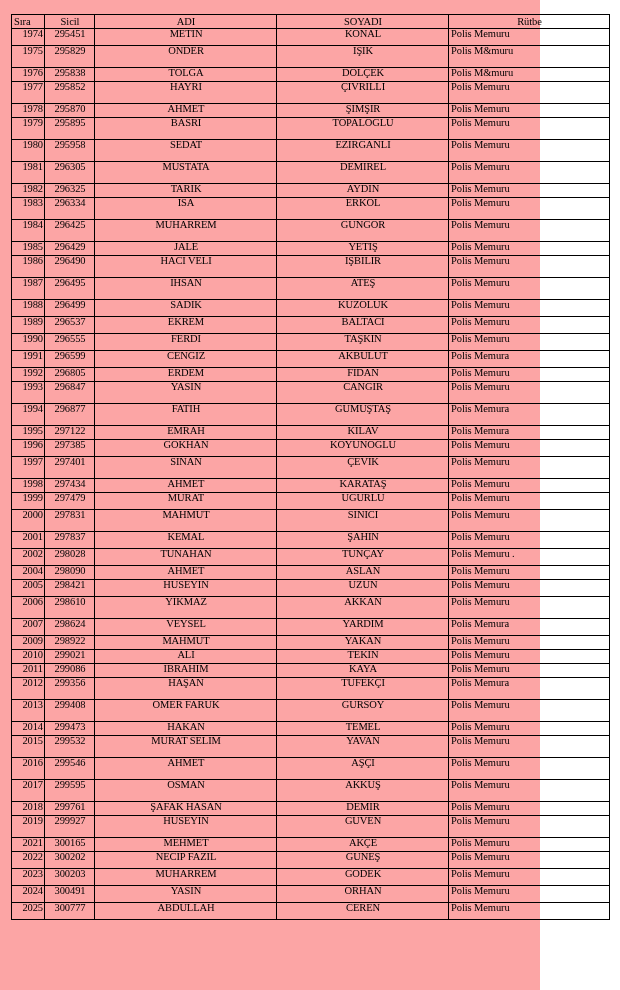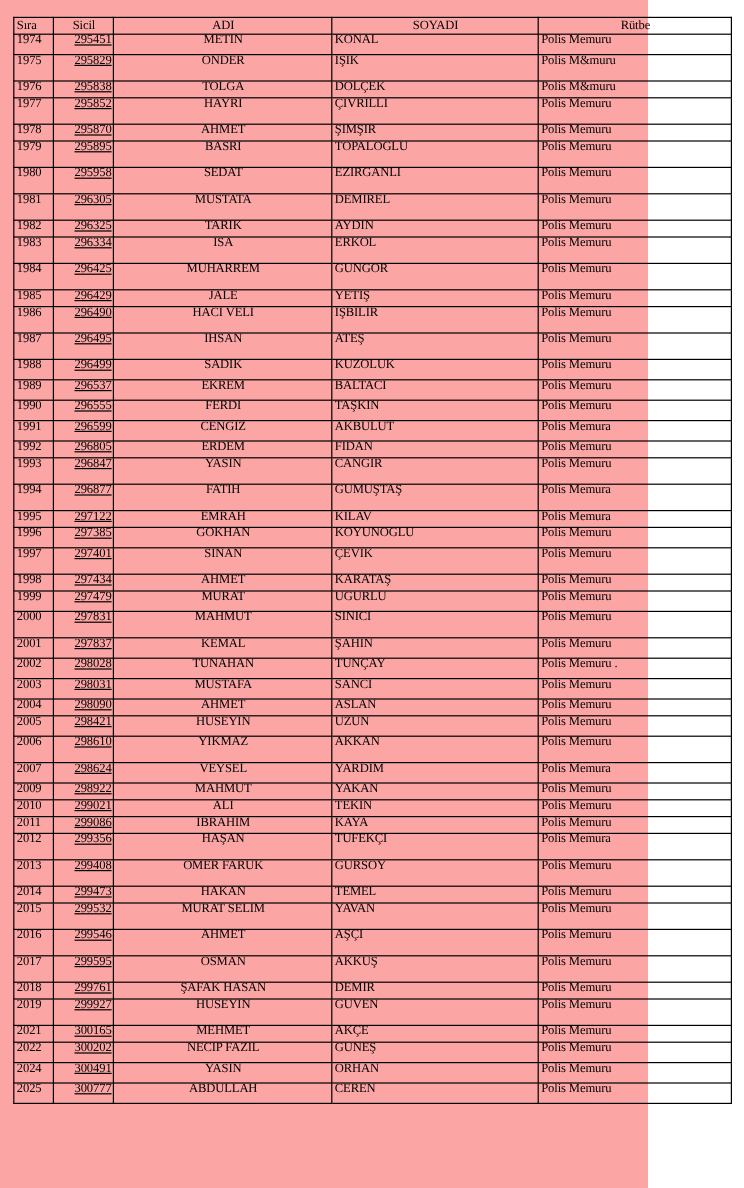--- a/index.html
+++ b/index.html
@@ -52,24 +52,24 @@
     height: 13px;
     vertical-align: bottom;
     padding-bottom: 0px;
   }
   th.h-sira, th.h-sicil { text-align: center; }
   th.h-adi, th.h-soyadi, th.h-rutbe { text-align: center; }
   th.h-sira  { text-align: left; padding-left: 2px; }
 
   
   tbody tr { }
-  td.cell-sira  { text-align: left; }
-  td.cell-sicil { text-align: right; text-decoration: underline; }
+  td.cell-sira  { text-align: right; }
+  td.cell-sicil { text-align: center; }
   td.cell-adi   { text-align: center; }
-  td.cell-soyadi{ text-align: left; }
+  td.cell-soyadi{ text-align: center; }
   td.cell-rutbe { text-align: left; }
 
   
   tr.h-s td { height: 13px; }
   tr.h-m td { height: 16px; }
   tr.h-l td { height: 21px; }
 
   
   td.cell-sira.sira-low { vertical-align: bottom; padding-bottom: 0px; }
   td.cell-sira.sira-top { vertical-align: top; }
@@ -292,27 +292,20 @@
           <td class="cell-soyadi">ŞAHIN</td>
           <td class="cell-rutbe">Polis Memuru</td>
         </tr>
         <tr class="h-m">
           <td class="cell-sira sira-top">2002</td>
           <td class="cell-sicil">298028</td>
           <td class="cell-adi">TUNAHAN</td>
           <td class="cell-soyadi">TUNÇAY</td>
           <td class="cell-rutbe">Polis Memuru .</td>
         </tr>
-        <tr class="h-m">
-          <td class="cell-sira sira-top">2003</td>
-          <td class="cell-sicil">298031</td>
-          <td class="cell-adi">MUSTAFA</td>
-          <td class="cell-soyadi">SANCI</td>
-          <td class="cell-rutbe">Polis Memuru</td>
-        </tr>
         <tr class="h-s">
           <td class="cell-sira sira-top">2004</td>
           <td class="cell-sicil">298090</td>
           <td class="cell-adi">AHMET</td>
           <td class="cell-soyadi">ASLAN</td>
           <td class="cell-rutbe">Polis Memuru</td>
         </tr>
         <tr class="h-m">
           <td class="cell-sira sira-top">2005</td>
           <td class="cell-sicil">298421</td>
@@ -419,20 +412,27 @@
           <td class="cell-rutbe">Polis Memuru</td>
         </tr>
         <tr class="h-m">
           <td class="cell-sira sira-low">2022</td>
           <td class="cell-sicil">300202</td>
           <td class="cell-adi">NECIP FAZIL</td>
           <td class="cell-soyadi">GUNEŞ</td>
           <td class="cell-rutbe">Polis Memuru</td>
         </tr>
         <tr class="h-m">
+          <td class="cell-sira sira-top">2023</td>
+          <td class="cell-sicil">300203</td>
+          <td class="cell-adi">MUHARREM</td>
+          <td class="cell-soyadi">GODEK</td>
+          <td class="cell-rutbe">Polis Memuru</td>
+        </tr>
+        <tr class="h-m">
           <td class="cell-sira sira-top">2024</td>
           <td class="cell-sicil">300491</td>
           <td class="cell-adi">YASIN</td>
           <td class="cell-soyadi">ORHAN</td>
           <td class="cell-rutbe">Polis Memuru</td>
         </tr>
         <tr class="h-m">
           <td class="cell-sira sira-top">2025</td>
           <td class="cell-sicil">300777</td>
           <td class="cell-adi">ABDULLAH</td>

